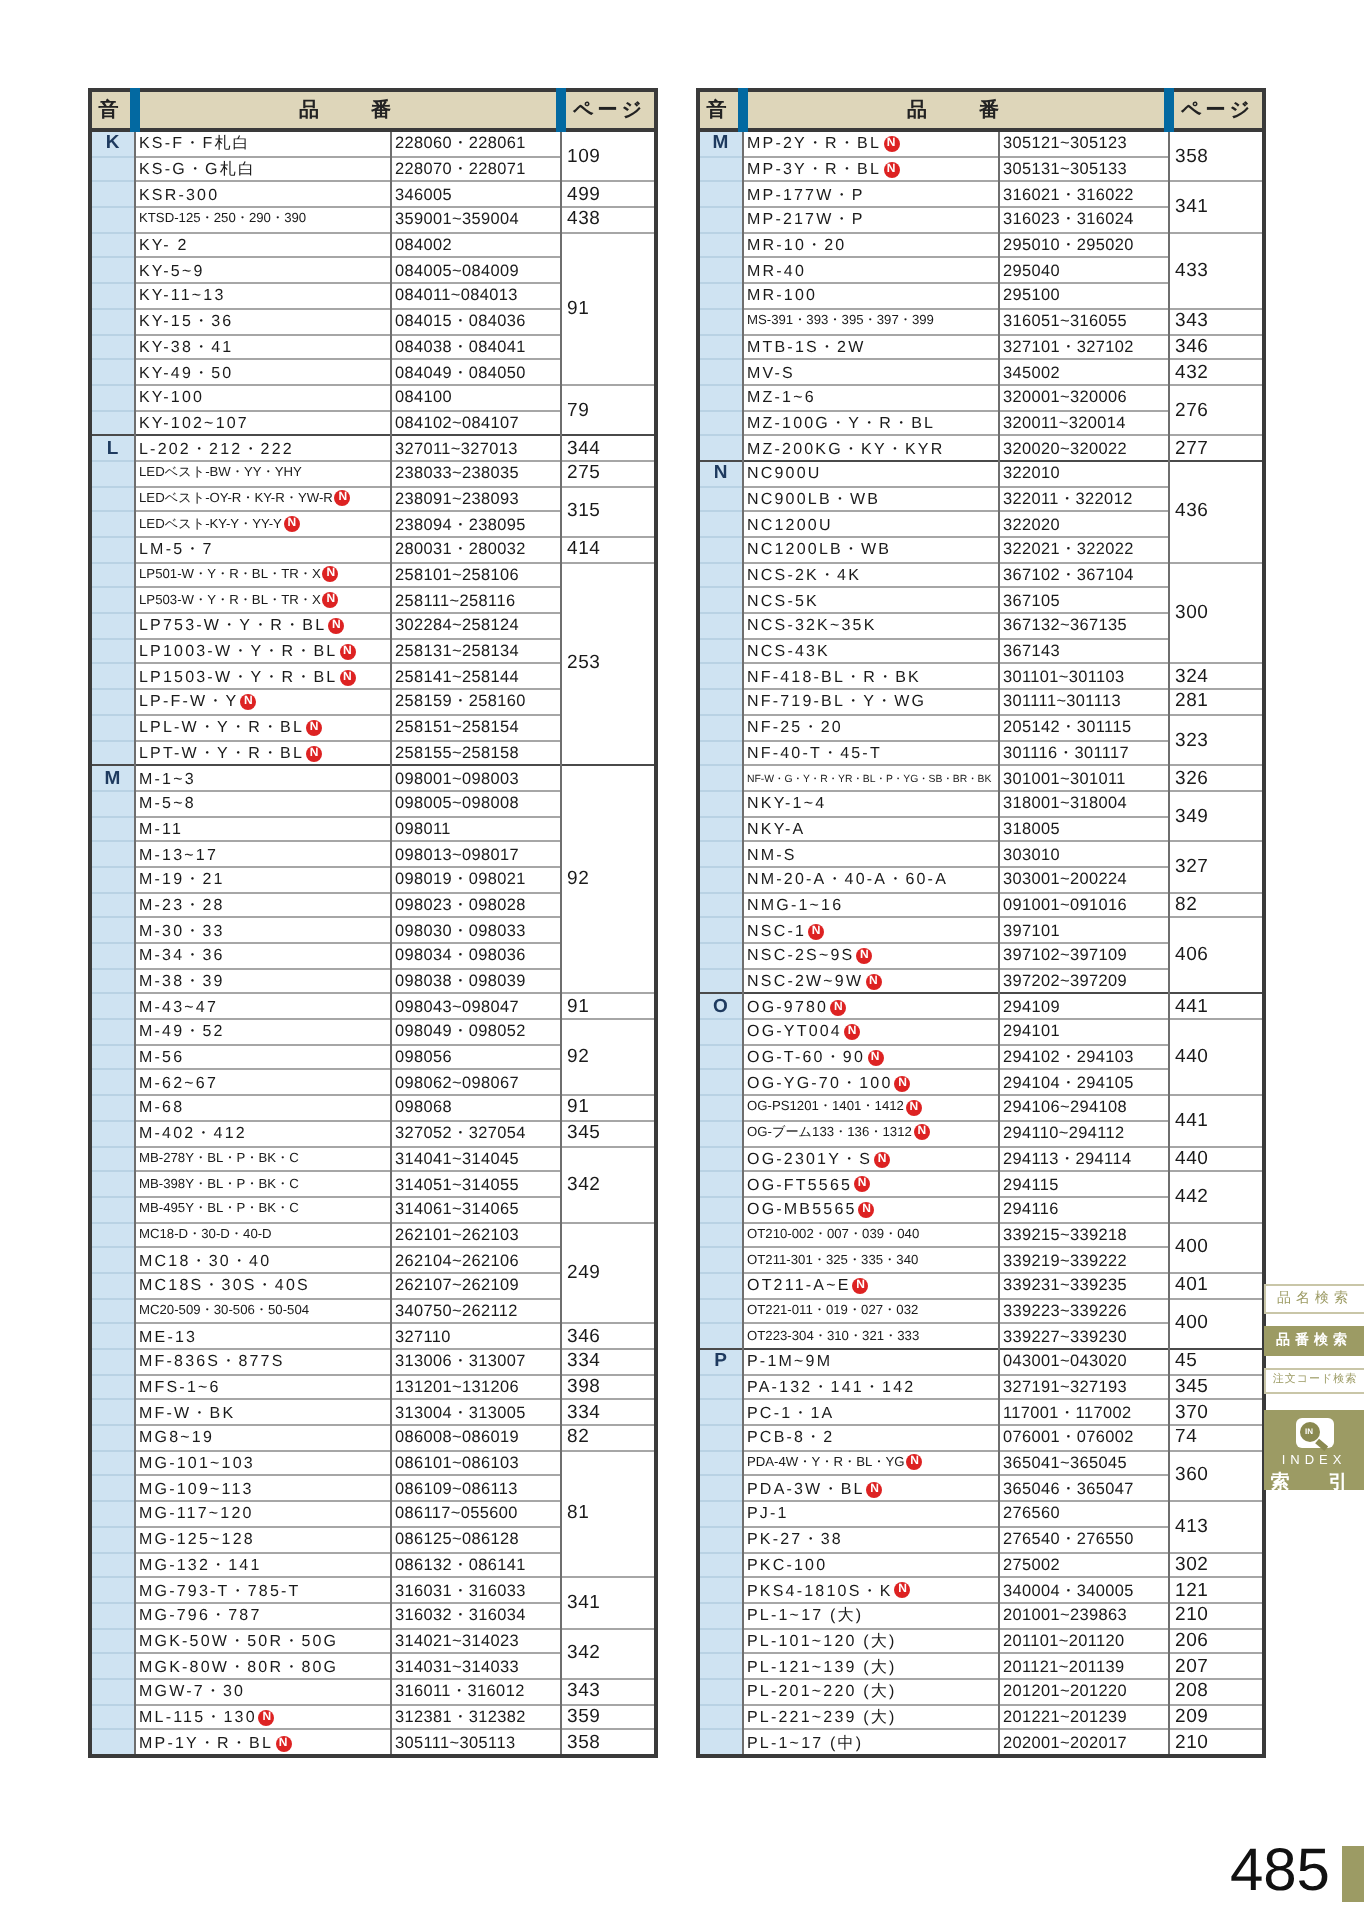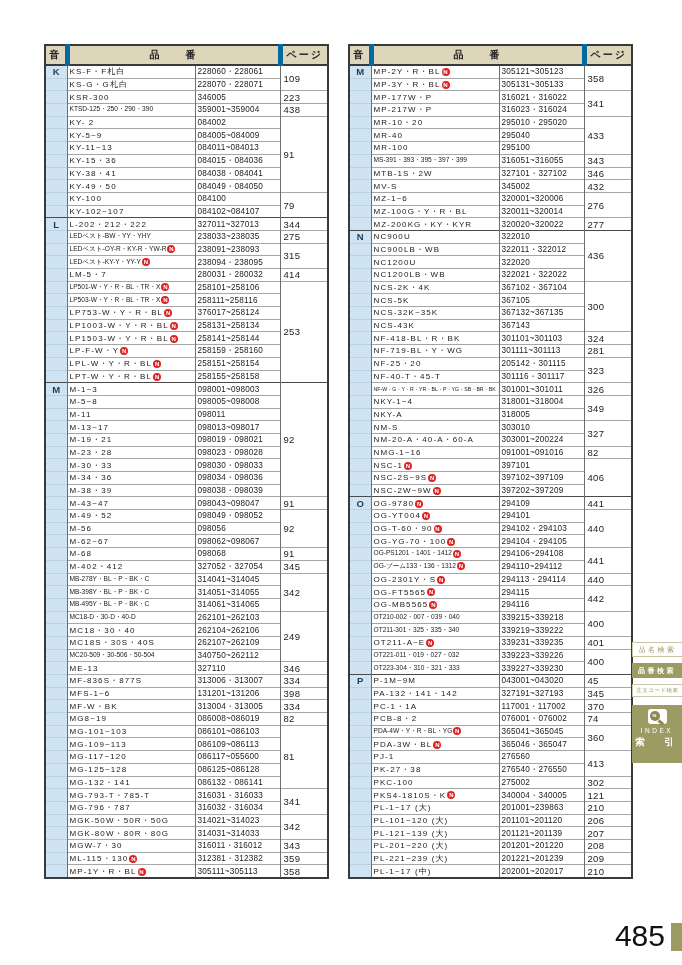--- a/index.html
+++ b/index.html
@@ -33,21 +33,21 @@
       vertical-align:middle;margin-left:1px;}
 
   
   .etab{position:absolute;left:632px;width:50px;box-sizing:border-box;text-align:center;}
   #etab0{top:642px;height:15px;background:#fff;border:1px solid #c9c6a8;border-right:none;
          color:#9c9b64;font-size:7px;letter-spacing:2.5px;line-height:13px;}
   #etab1{top:663px;height:15px;background:#9c9b64;color:#fff;font-size:7px;font-weight:bold;
          letter-spacing:2.5px;line-height:15px;}
   #etab2{top:684px;height:13px;background:#fff;border:1px solid #c9c6a8;border-right:none;
          color:#9c9b64;font-size:5.5px;letter-spacing:0.5px;line-height:11px;}
-  #eindex{top:705px;height:58px;background:#9c9b64;color:#fff;}
+  #eindex{top:705px;height:40px;background:#9c9b64;color:#fff;}
   .idx-icon{width:19px;height:15px;background:#fff;border-radius:3px;margin:4px auto 2px;position:relative;}
   .idx-icon .circ{position:absolute;left:2px;top:2px;width:10px;height:10px;border-radius:50%;
                   background:#8a8950;color:#fff;font-size:4px;line-height:10px;text-align:center;
                   font-weight:bold;letter-spacing:0;}
   .idx-icon .handle{position:absolute;right:3px;bottom:1px;width:6px;height:2.5px;background:#8a8950;
                     transform:rotate(40deg);}
   .idx-line1{font-size:6.5px;letter-spacing:2.5px;line-height:9px;}
   .idx-line2{font-size:9.5px;letter-spacing:5px;font-weight:bold;line-height:13px;}
 
   
@@ -82,21 +82,21 @@
         </tr>
         <tr>
           <td class="lc"></td>
           <td class="nm"><span>KS-G・G札白</span></td>
           <td class="cd">228070・228071</td>
         </tr>
         <tr>
           <td class="lc"></td>
           <td class="nm"><span>KSR-300</span></td>
           <td class="cd">346005</td>
-          <td class="pg">223</td>
+          <td class="pg">499</td>
         </tr>
         <tr>
           <td class="lc"></td>
           <td class="nm s"><span>KTSD-125・250・290・390</span></td>
           <td class="cd">359001~359004</td>
           <td class="pg">438</td>
         </tr>
         <tr>
           <td class="lc"></td>
           <td class="nm"><span>KY- 2</span></td>
@@ -175,21 +175,21 @@
           <td class="pg" rowspan="8">253</td>
         </tr>
         <tr>
           <td class="lc"></td>
           <td class="nm s"><span>LP503-W・Y・R・BL・TR・X</span><span class="nb">N</span></td>
           <td class="cd">258111~258116</td>
         </tr>
         <tr>
           <td class="lc"></td>
           <td class="nm"><span>LP753-W・Y・R・BL</span><span class="nb">N</span></td>
-          <td class="cd">376017~258124</td>
+          <td class="cd">302284~258124</td>
         </tr>
         <tr>
           <td class="lc"></td>
           <td class="nm"><span>LP1003-W・Y・R・BL</span><span class="nb">N</span></td>
           <td class="cd">258131~258134</td>
         </tr>
         <tr>
           <td class="lc"></td>
           <td class="nm"><span>LP1503-W・Y・R・BL</span><span class="nb">N</span></td>
           <td class="cd">258141~258144</td>

